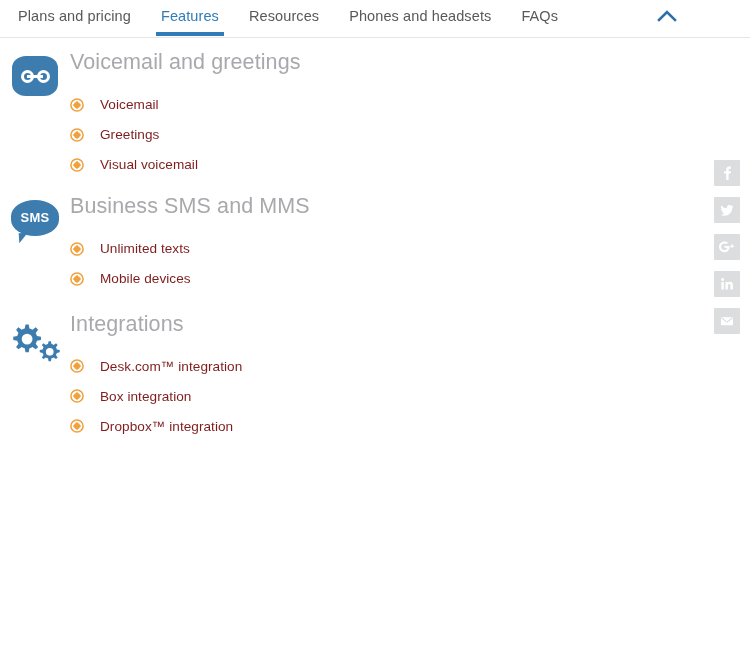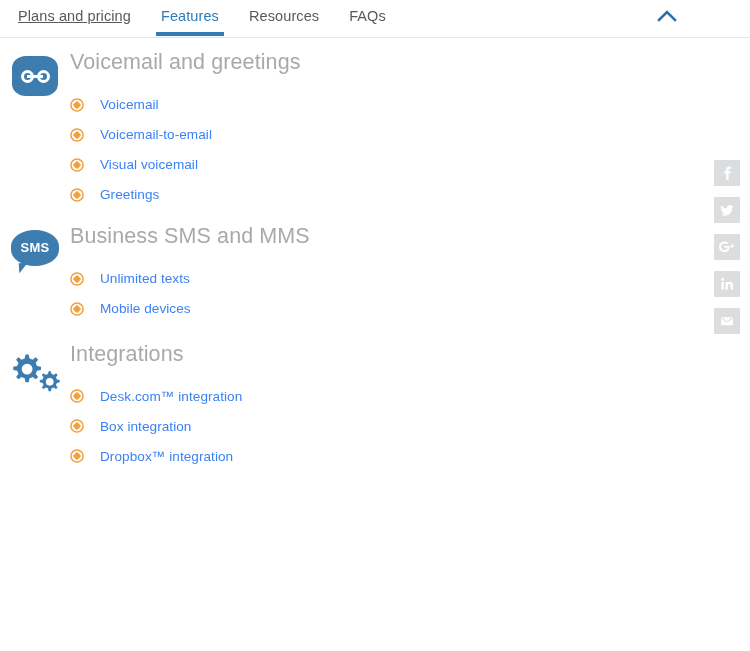--- a/index.html
+++ b/index.html
@@ -32,21 +32,21 @@
   .nav-item {
     position: relative;
     font-size: 14.5px;
     color: #58595b;
     padding: 0 0 12px 0;
     margin-right: 30px;
     cursor: pointer;
     white-space: nowrap;
     letter-spacing: 0.1px;
   }
-  .nav-item:first-child { margin-left: 18px; text-decoration: underline; }
+  .nav-item:first-child { margin-left: 18px; }
   .nav-item.active { color: #2f7cb8; }
   .nav-item.active::after {
     content: "";
     position: absolute;
     left: -5px;
     right: -5px;
     bottom: 0;
     height: 4px;
     background: #2f7cb8;
   }
@@ -99,21 +99,21 @@
   ul.feature-list {
     list-style: none;
     margin: 0;
     padding: 0;
   }
   ul.feature-list li {
     display: flex;
     align-items: center;
     height: 30px;
     font-size: 13.6px;
-    color: #3b82f6;
+    color: #7f1d1d;
     letter-spacing: 0.05px;
   }
   .bullet-icon {
     width: 14px;
     height: 14px;
     min-width: 14px;
     margin-right: 16px;
     display: block;
   }
   .bullet-icon svg { display: block; }
@@ -212,20 +212,23 @@
     <div class="nav-item">
       <span>Plans and pricing</span>
     </div>
     <div class="nav-item active">
       <span>Features</span>
     </div>
     <div class="nav-item">
       <span>Resources</span>
     </div>
     <div class="nav-item">
+      <span>Phones and headsets</span>
+    </div>
+    <div class="nav-item">
       <span>FAQs</span>
     </div>
   </div>
   <div class="nav-chevron">
     <svg width="22" height="16" viewBox="0 0 22 16">
       <polyline points="3,12 11,4 19,12" fill="none" stroke="#2f6fa8" stroke-width="2.6" stroke-linecap="square"></polyline>
     </svg>
   </div>
 </div>
 
@@ -255,43 +258,32 @@
         </li>
         <li>
           <span class="bullet-icon">
             <svg width="14" height="14" viewBox="0 0 14 14">
               <circle cx="7" cy="7" r="6.1" fill="none" stroke="#f0a03c" stroke-width="1.5"></circle>
               <circle cx="7" cy="7" r="3.1" fill="#f0a03c"></circle>
               <rect x="6.3" y="3.1" width="1.4" height="7.8" fill="#f0a03c"></rect>
               <rect x="3.1" y="6.3" width="7.8" height="1.4" fill="#f0a03c"></rect>
             </svg>
           </span>
-          <span>Voicemail-to-email</span>
+          <span>Greetings</span>
         </li>
         <li>
           <span class="bullet-icon">
             <svg width="14" height="14" viewBox="0 0 14 14">
               <circle cx="7" cy="7" r="6.1" fill="none" stroke="#f0a03c" stroke-width="1.5"></circle>
               <circle cx="7" cy="7" r="3.1" fill="#f0a03c"></circle>
               <rect x="6.3" y="3.1" width="1.4" height="7.8" fill="#f0a03c"></rect>
               <rect x="3.1" y="6.3" width="7.8" height="1.4" fill="#f0a03c"></rect>
             </svg>
           </span>
           <span>Visual voicemail</span>
-        </li>
-        <li>
-          <span class="bullet-icon">
-            <svg width="14" height="14" viewBox="0 0 14 14">
-              <circle cx="7" cy="7" r="6.1" fill="none" stroke="#f0a03c" stroke-width="1.5"></circle>
-              <circle cx="7" cy="7" r="3.1" fill="#f0a03c"></circle>
-              <rect x="6.3" y="3.1" width="1.4" height="7.8" fill="#f0a03c"></rect>
-              <rect x="3.1" y="6.3" width="7.8" height="1.4" fill="#f0a03c"></rect>
-            </svg>
-          </span>
-          <span>Greetings</span>
         </li>
       </ul>
     </div>
   </div>
 
   <div class="section sec-sms">
     <div class="section-icon">
       <div class="icon-sms">
         <div class="bubble">
           <span>SMS</span>

